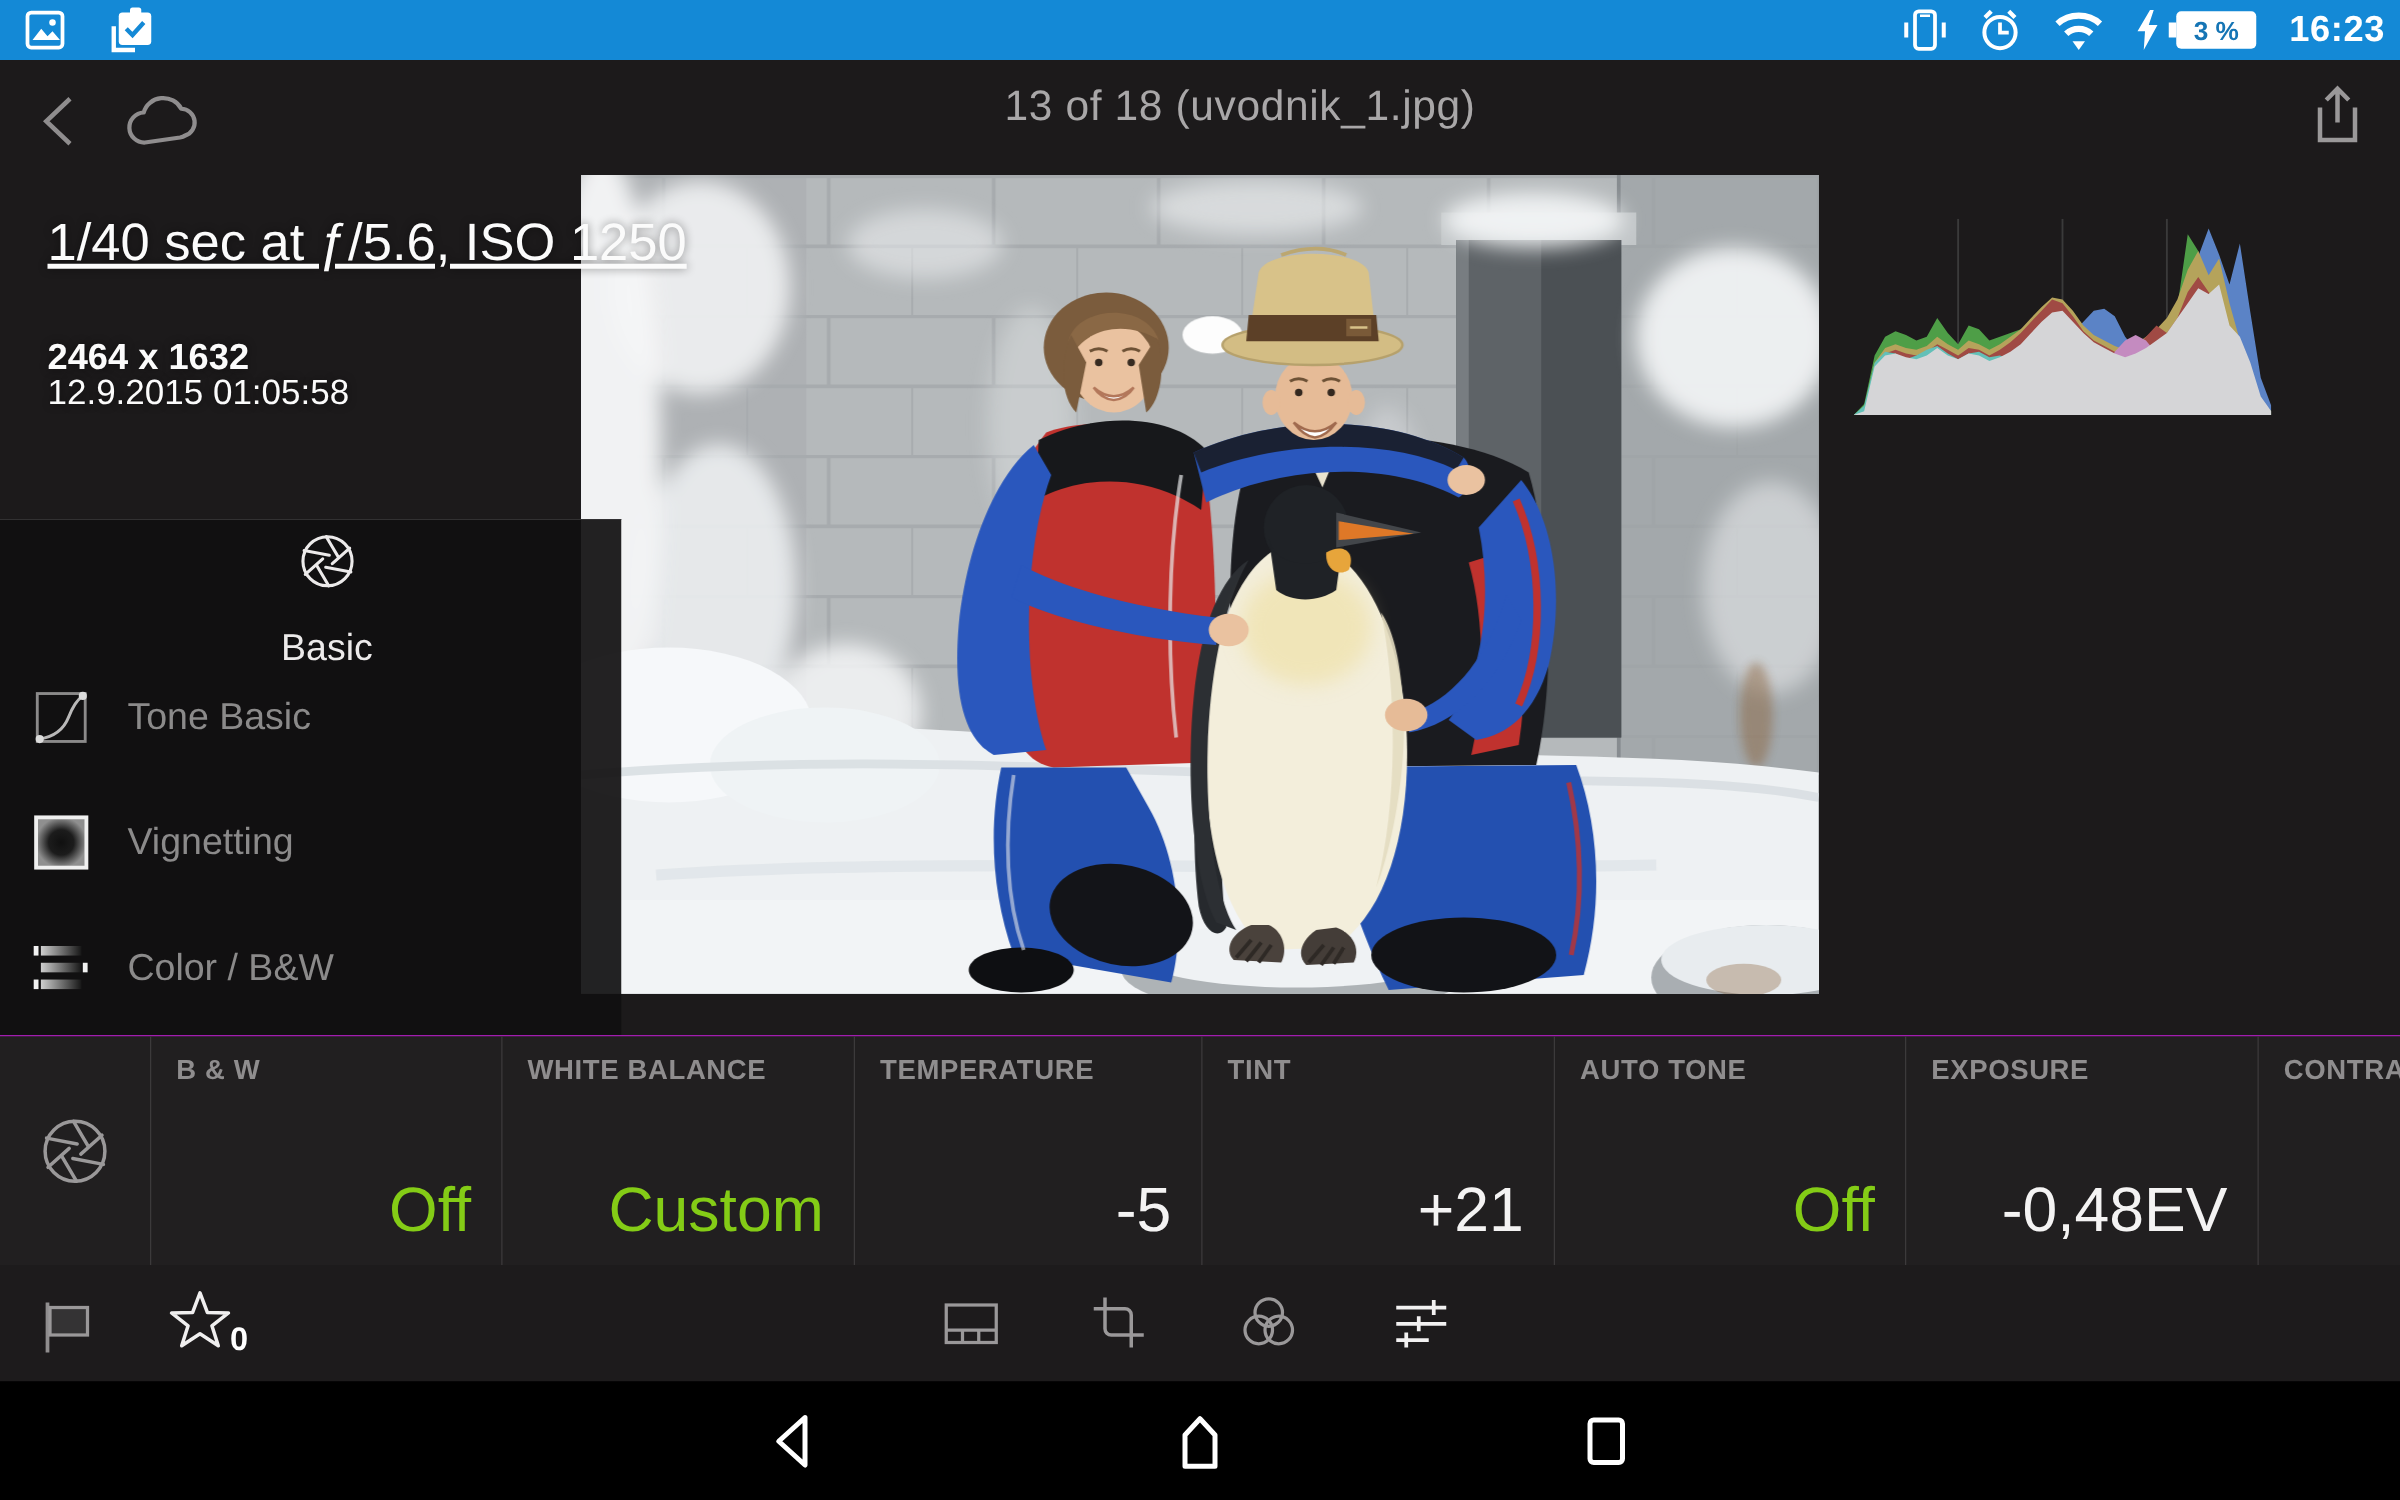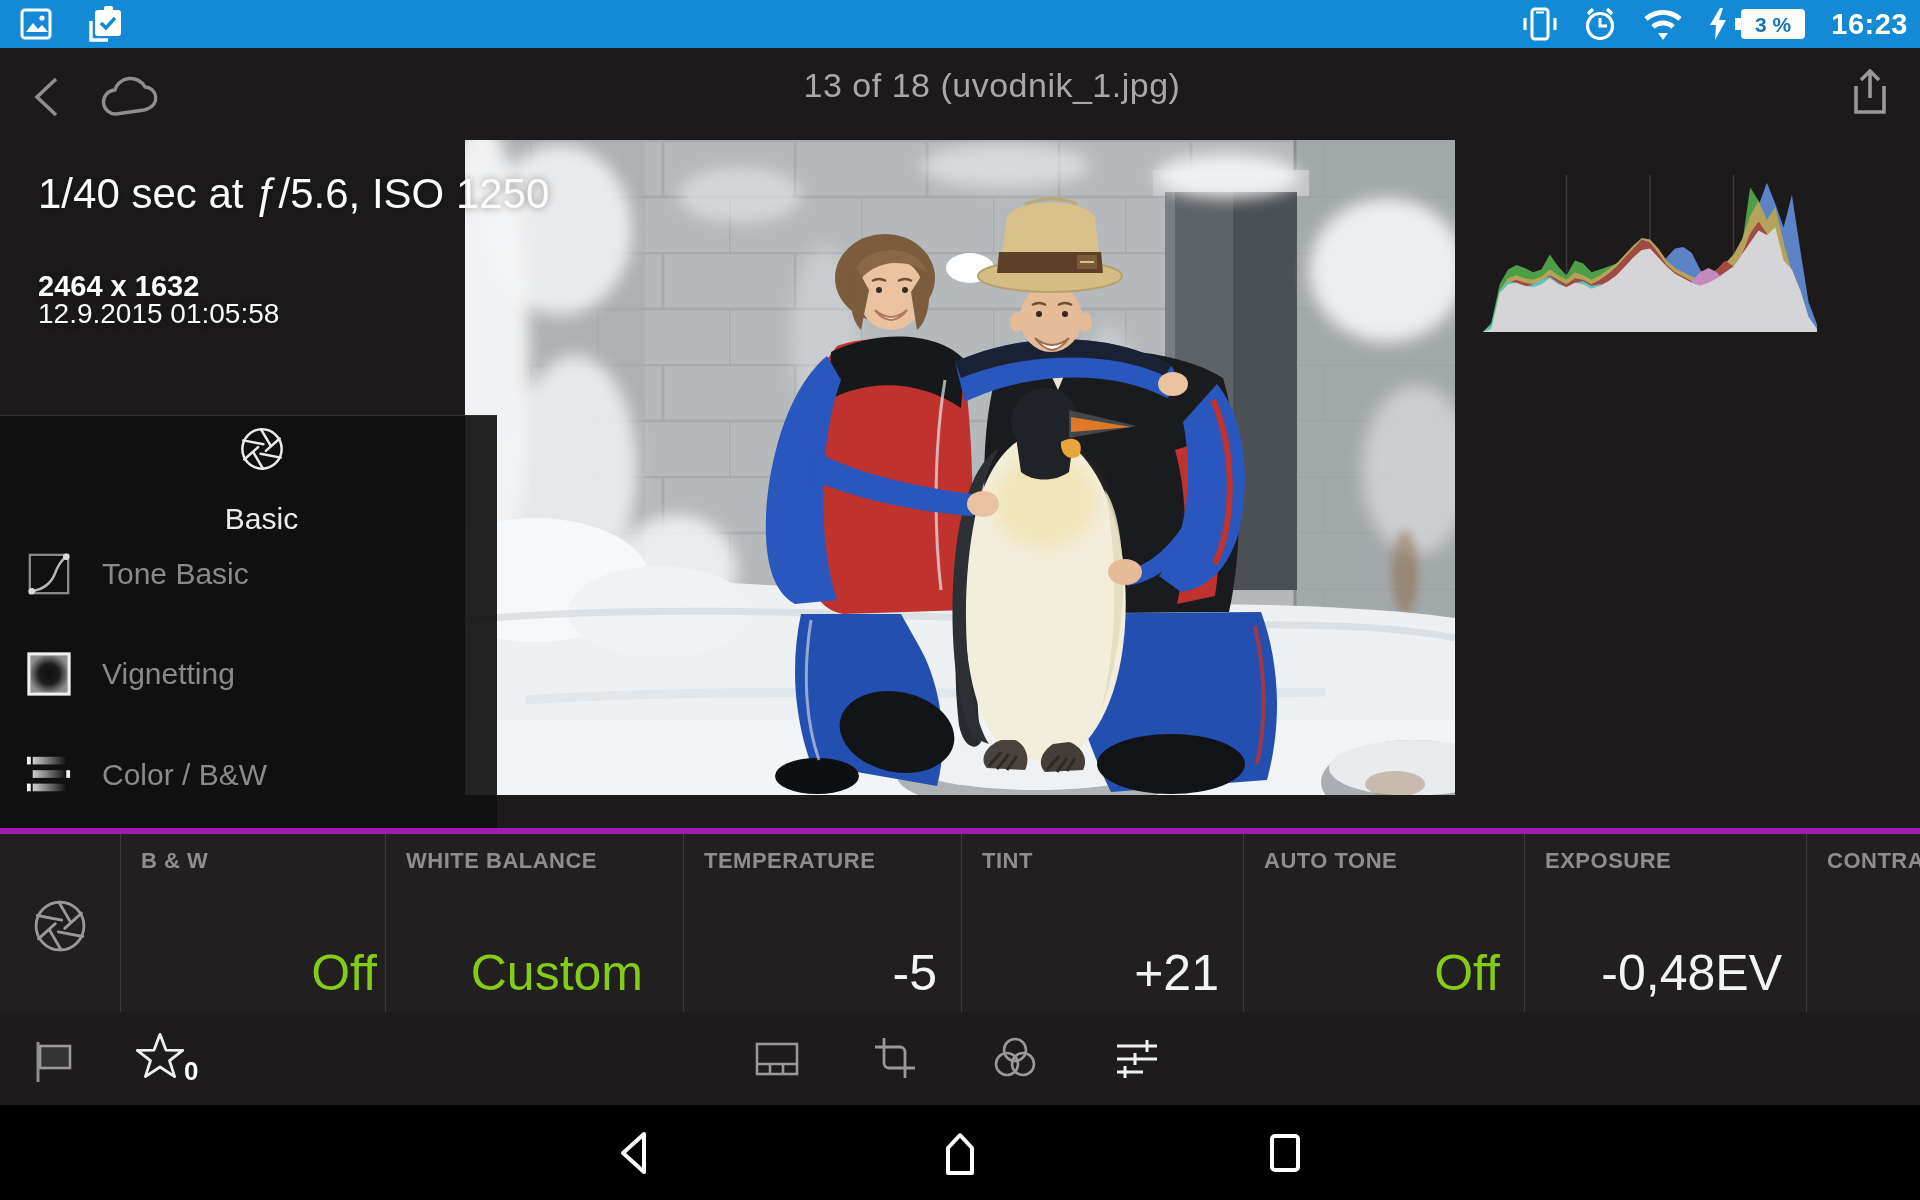--- a/index.html
+++ b/index.html
@@ -13,41 +13,41 @@
   .sb-right{margin-left:auto;display:flex;align-items:center;gap:22px;margin-right:12px;}
   .sb-time{font-size:29px;color:#fff;font-weight:bold;letter-spacing:.5px;}
 
   
   .hdr-title{position:absolute;top:66px;left:0;width:1920px;text-align:center;font-size:34px;
              color:#a9a7a8;font-weight:300;letter-spacing:.5px;z-index:4;padding-left:32px;}
   .hdr-btn{position:absolute;z-index:6;}
 
   
   .meta{position:absolute;left:38px;color:#fbfbfb;z-index:5;text-shadow:0 0 8px rgba(0,0,0,.45);}
-  .meta-1{top:170px;font-size:42px;font-weight:300;}
+  .meta-1{top:170px;font-size:42px;font-weight:300;text-decoration:underline;}
   .meta-2{top:246px;font-size:29px;font-weight:700;margin-top:24px;}
   .meta-3{top:298px;font-size:28px;font-weight:300;}
 
   
   .photo{position:absolute;left:465px;top:140px;width:990px;height:655px;z-index:1;background:#9aa0a3;}
 
   
   .hist{position:absolute;left:1483px;top:175px;width:334px;height:157px;z-index:2;}
 
   
   .panel{position:absolute;left:0;top:415px;width:497px;height:413px;z-index:6;
          background:rgba(16,15,16,.92);border-top:1px solid #323132;}
   .p-item{position:absolute;left:0;width:100%;height:94px;display:flex;align-items:center;
           padding-left:26px;box-sizing:border-box;gap:30px;cursor:pointer;}
   .p-label{font-size:30px;color:#8b8a8a;font-weight:300;}
   .p-item.active .p-label{color:#eceaea;}
 
   
   .adjbar{position:absolute;left:0;top:828px;width:1920px;height:184px;background:#211f20;
-          border-top:6px solid #a21caf;box-sizing:border-box;z-index:6;}
+          border-top:1px solid #a21caf;box-sizing:border-box;z-index:6;}
   .cell{position:absolute;top:0;height:184px;border-left:1px solid #3c3a3b;box-sizing:border-box;overflow:hidden;}
   .cell-icon{border-left:none;display:flex;align-items:center;justify-content:center;}
   .cell-label{position:absolute;top:14px;left:20px;font-size:22px;font-weight:bold;color:#8f8d8e;
               letter-spacing:.5px;white-space:nowrap;}
   .adj-value{position:absolute;right:24px;bottom:16px;font-size:50px;font-weight:300;color:#84cc16;white-space:nowrap;}
   .adj-value.hl{color:#f4f3f3;}
 
   
   .toolbar{position:absolute;left:0;top:1012px;width:1920px;height:93px;background:#1d1b1c;z-index:6;}
   .tb-icon{position:absolute;top:22px;cursor:pointer;}
@@ -356,21 +356,21 @@
             <path d="M25,44.5 L15,27.5"></path>
             <path d="M5.5,35 L20,22"></path>
             <path d="M4.5,15 L25.5,19"></path>
         </svg>
       </span>
     </div>
     <div class="cell" style="left:120px;width:281px;">
       <span class="cell-label">B &amp; W</span>
       <span class="adj-value">Off</span>
     </div>
-    <div class="cell" style="left:385px;width:282px;text-align:right;">
+    <div class="cell" style="left:401px;width:282px;text-align:right;">
       <span class="cell-label">WHITE BALANCE</span>
       <span class="adj-value">Custom</span>
     </div>
     <div class="cell" style="left:683px;width:278px;">
       <span class="cell-label">TEMPERATURE</span>
       <span class="adj-value hl">-5</span>
     </div>
     <div class="cell" style="left:961px;width:282px;">
       <span class="cell-label">TINT</span>
       <span class="adj-value hl">+21</span>

